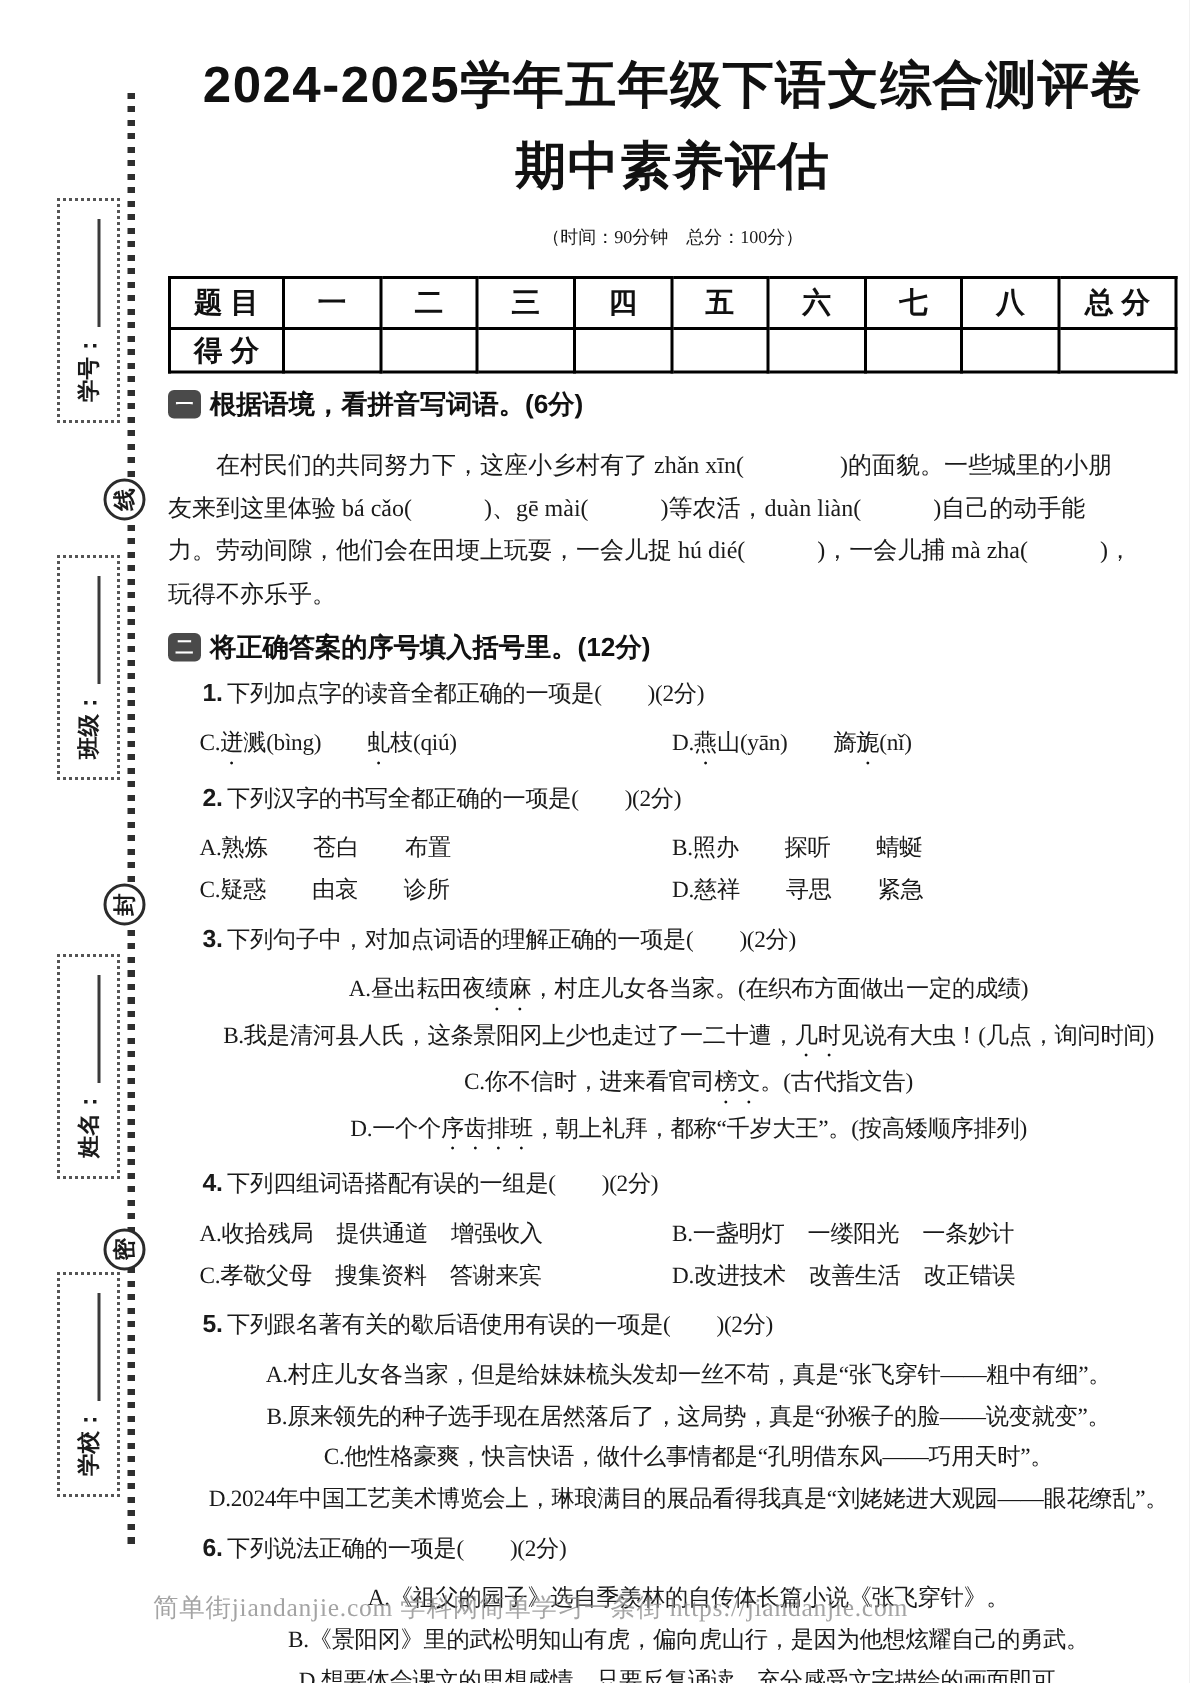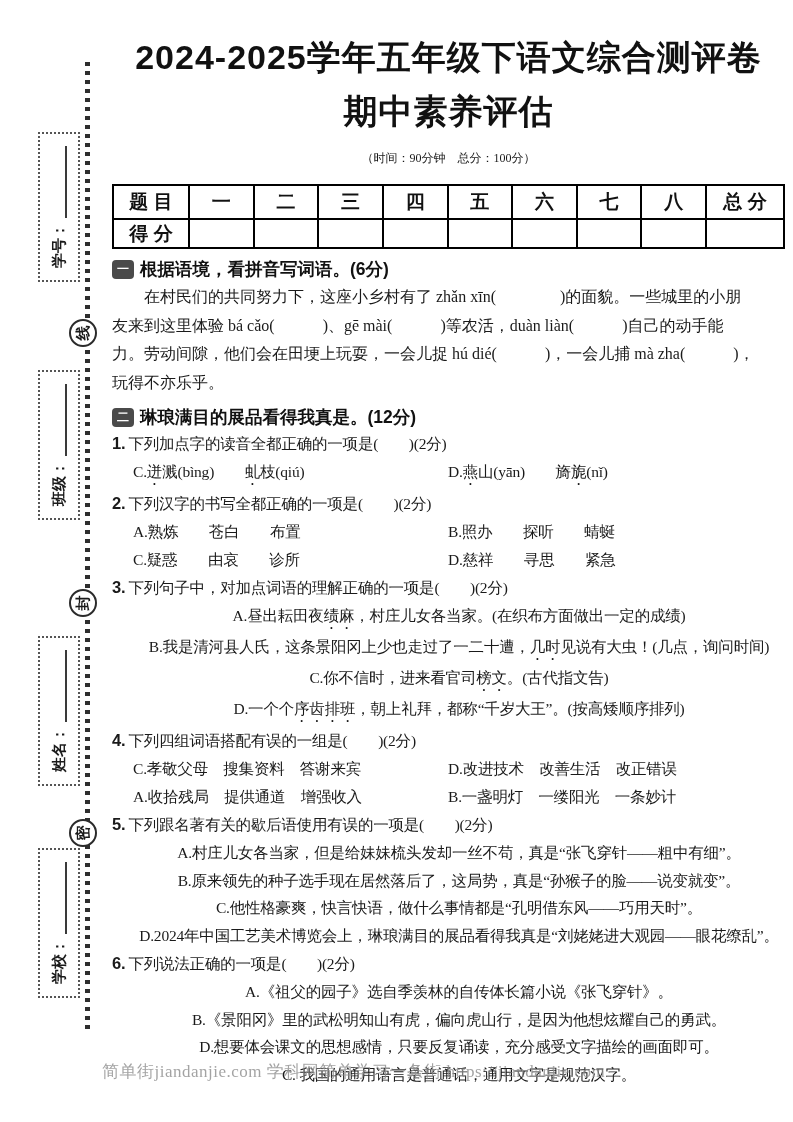--- a/index.html
+++ b/index.html
@@ -52,25 +52,25 @@
   }
   table.score tr.r2 td{height:27px;}
   table.score td.first{width:74px;}
   table.score td.last{width:76px;}
   
   .sec{display:flex; align-items:center; gap:6px; margin-top:8px;
        font-family:"Liberation Sans","DejaVu Sans",sans-serif; font-weight:bold;
        font-size:17.5px; line-height:24px; color:#111;}
   .sec-icon{width:22px; height:19px; background:#4a4a4a; color:#fff; border-radius:4px;
        font-size:12px; line-height:19px; text-align:center; flex:0 0 auto;}
-  .passage{margin-top:2px; font-size:16px; line-height:28.5px;}
+  .passage{margin-top:16px; font-size:16px; line-height:28.5px;}
   .p-line{white-space:nowrap;}
   .p-line:first-child{text-indent:2em;}
   .q{margin:0;}
-  .stem{font-size:15.5px; line-height:28px; letter-spacing:-0.2px;}
+  .stem{font-size:15.5px; line-height:38px; letter-spacing:-0.2px;margin-left:23px;}
   .qnum{font-family:"Liberation Sans","DejaVu Sans",sans-serif; font-size:16.5px; margin-right:3px;}
   .cols{display:flex; padding-left:21px; font-size:15.5px; line-height:27.5px; letter-spacing:-0.2px;}
   .cols .c{width:315px; flex:0 0 auto;}
   .cols .c + .c{width:auto; flex:1;}
   .opt{padding-left:21px; font-size:15.5px; line-height:27.5px; letter-spacing:-0.2px;text-align:center;}
   .dot{
     text-emphasis:filled dot #111; -webkit-text-emphasis:filled dot #111;
     text-emphasis-position:under right; -webkit-text-emphasis-position:under;
   }
   
@@ -148,21 +148,21 @@
           <span class="sec-title">根据语境，看拼音写词语。(6分)</span>
         </div>
         <div class="passage">
           <div class="p-line">在村民们的共同努力下，这座小乡村有了 zhǎn xīn(　　　　)的面貌。一些城里的小朋</div>
           <div class="p-line">友来到这里体验 bá cǎo(　　　)、gē mài(　　　)等农活，duàn liàn(　　　)自己的动手能</div>
           <div class="p-line">力。劳动间隙，他们会在田埂上玩耍，一会儿捉 hú dié(　　　)，一会儿捕 mà zha(　　　)，</div>
           <div class="p-line">玩得不亦乐乎。</div>
         </div>
         <div class="sec">
           <span class="sec-icon">二</span>
-          <span class="sec-title">琳琅满目的展品看得我真是。(12分)</span>
+          <span class="sec-title">将正确答案的序号填入括号里。(12分)</span>
         </div>
         <div class="q">
           <div class="stem"><b class="qnum">1.</b>下列加点字的读音全都正确的一项是(　　)(2分)</div>
           <div class="cols">
             <span class="c">C.<span class="dot">迸</span>溅(bìng)　　<span class="dot">虬</span>枝(qiú)</span>
             <span class="c">D.<span class="dot">燕</span>山(yān)　　旖<span class="dot">旎</span>(nǐ)</span>
           </div>
         </div>
         <div class="q">
           <div class="stem"><b class="qnum">2.</b>下列汉字的书写全都正确的一项是(　　)(2分)</div>
@@ -178,26 +178,26 @@
         <div class="q">
           <div class="stem"><b class="qnum">3.</b>下列句子中，对加点词语的理解正确的一项是(　　)(2分)</div>
           <div class="opt">A.昼出耘田夜<span class="dot">绩</span><span class="dot">麻</span>，村庄儿女各当家。(在织布方面做出一定的成绩)</div>
           <div class="opt">B.我是清河县人氏，这条景阳冈上少也走过了一二十遭，<span class="dot">几</span><span class="dot">时</span>见说有大虫！(几点，询问时间)</div>
           <div class="opt">C.你不信时，进来看官司<span class="dot">榜</span><span class="dot">文</span>。(古代指文告)</div>
           <div class="opt">D.一个个<span class="dot">序</span><span class="dot">齿</span><span class="dot">排</span><span class="dot">班</span>，朝上礼拜，都称“千岁大王”。(按高矮顺序排列)</div>
         </div>
         <div class="q">
           <div class="stem"><b class="qnum">4.</b>下列四组词语搭配有误的一组是(　　)(2分)</div>
           <div class="cols">
+            <span class="c">A.收拾残局　提供通道　增强收入</span>
+            <span class="c">B.一盏明灯　一缕阳光　一条妙计</span>
+          </div>
+          <div class="cols">
             <span class="c">C.孝敬父母　搜集资料　答谢来宾</span>
             <span class="c">D.改进技术　改善生活　改正错误</span>
-          </div>
-          <div class="cols">
-            <span class="c">A.收拾残局　提供通道　增强收入</span>
-            <span class="c">B.一盏明灯　一缕阳光　一条妙计</span>
           </div>
         </div>
         <div class="q">
           <div class="stem"><b class="qnum">5.</b>下列跟名著有关的歇后语使用有误的一项是(　　)(2分)</div>
           <div class="opt">A.村庄儿女各当家，但是给妹妹梳头发却一丝不苟，真是“张飞穿针——粗中有细”。</div>
           <div class="opt">B.原来领先的种子选手现在居然落后了，这局势，真是“孙猴子的脸——说变就变”。</div>
           <div class="opt">C.他性格豪爽，快言快语，做什么事情都是“孔明借东风——巧用天时”。</div>
           <div class="opt">D.2024年中国工艺美术博览会上，琳琅满目的展品看得我真是“刘姥姥进大观园——眼花缭乱”。</div>
         </div>
         <div class="q">

